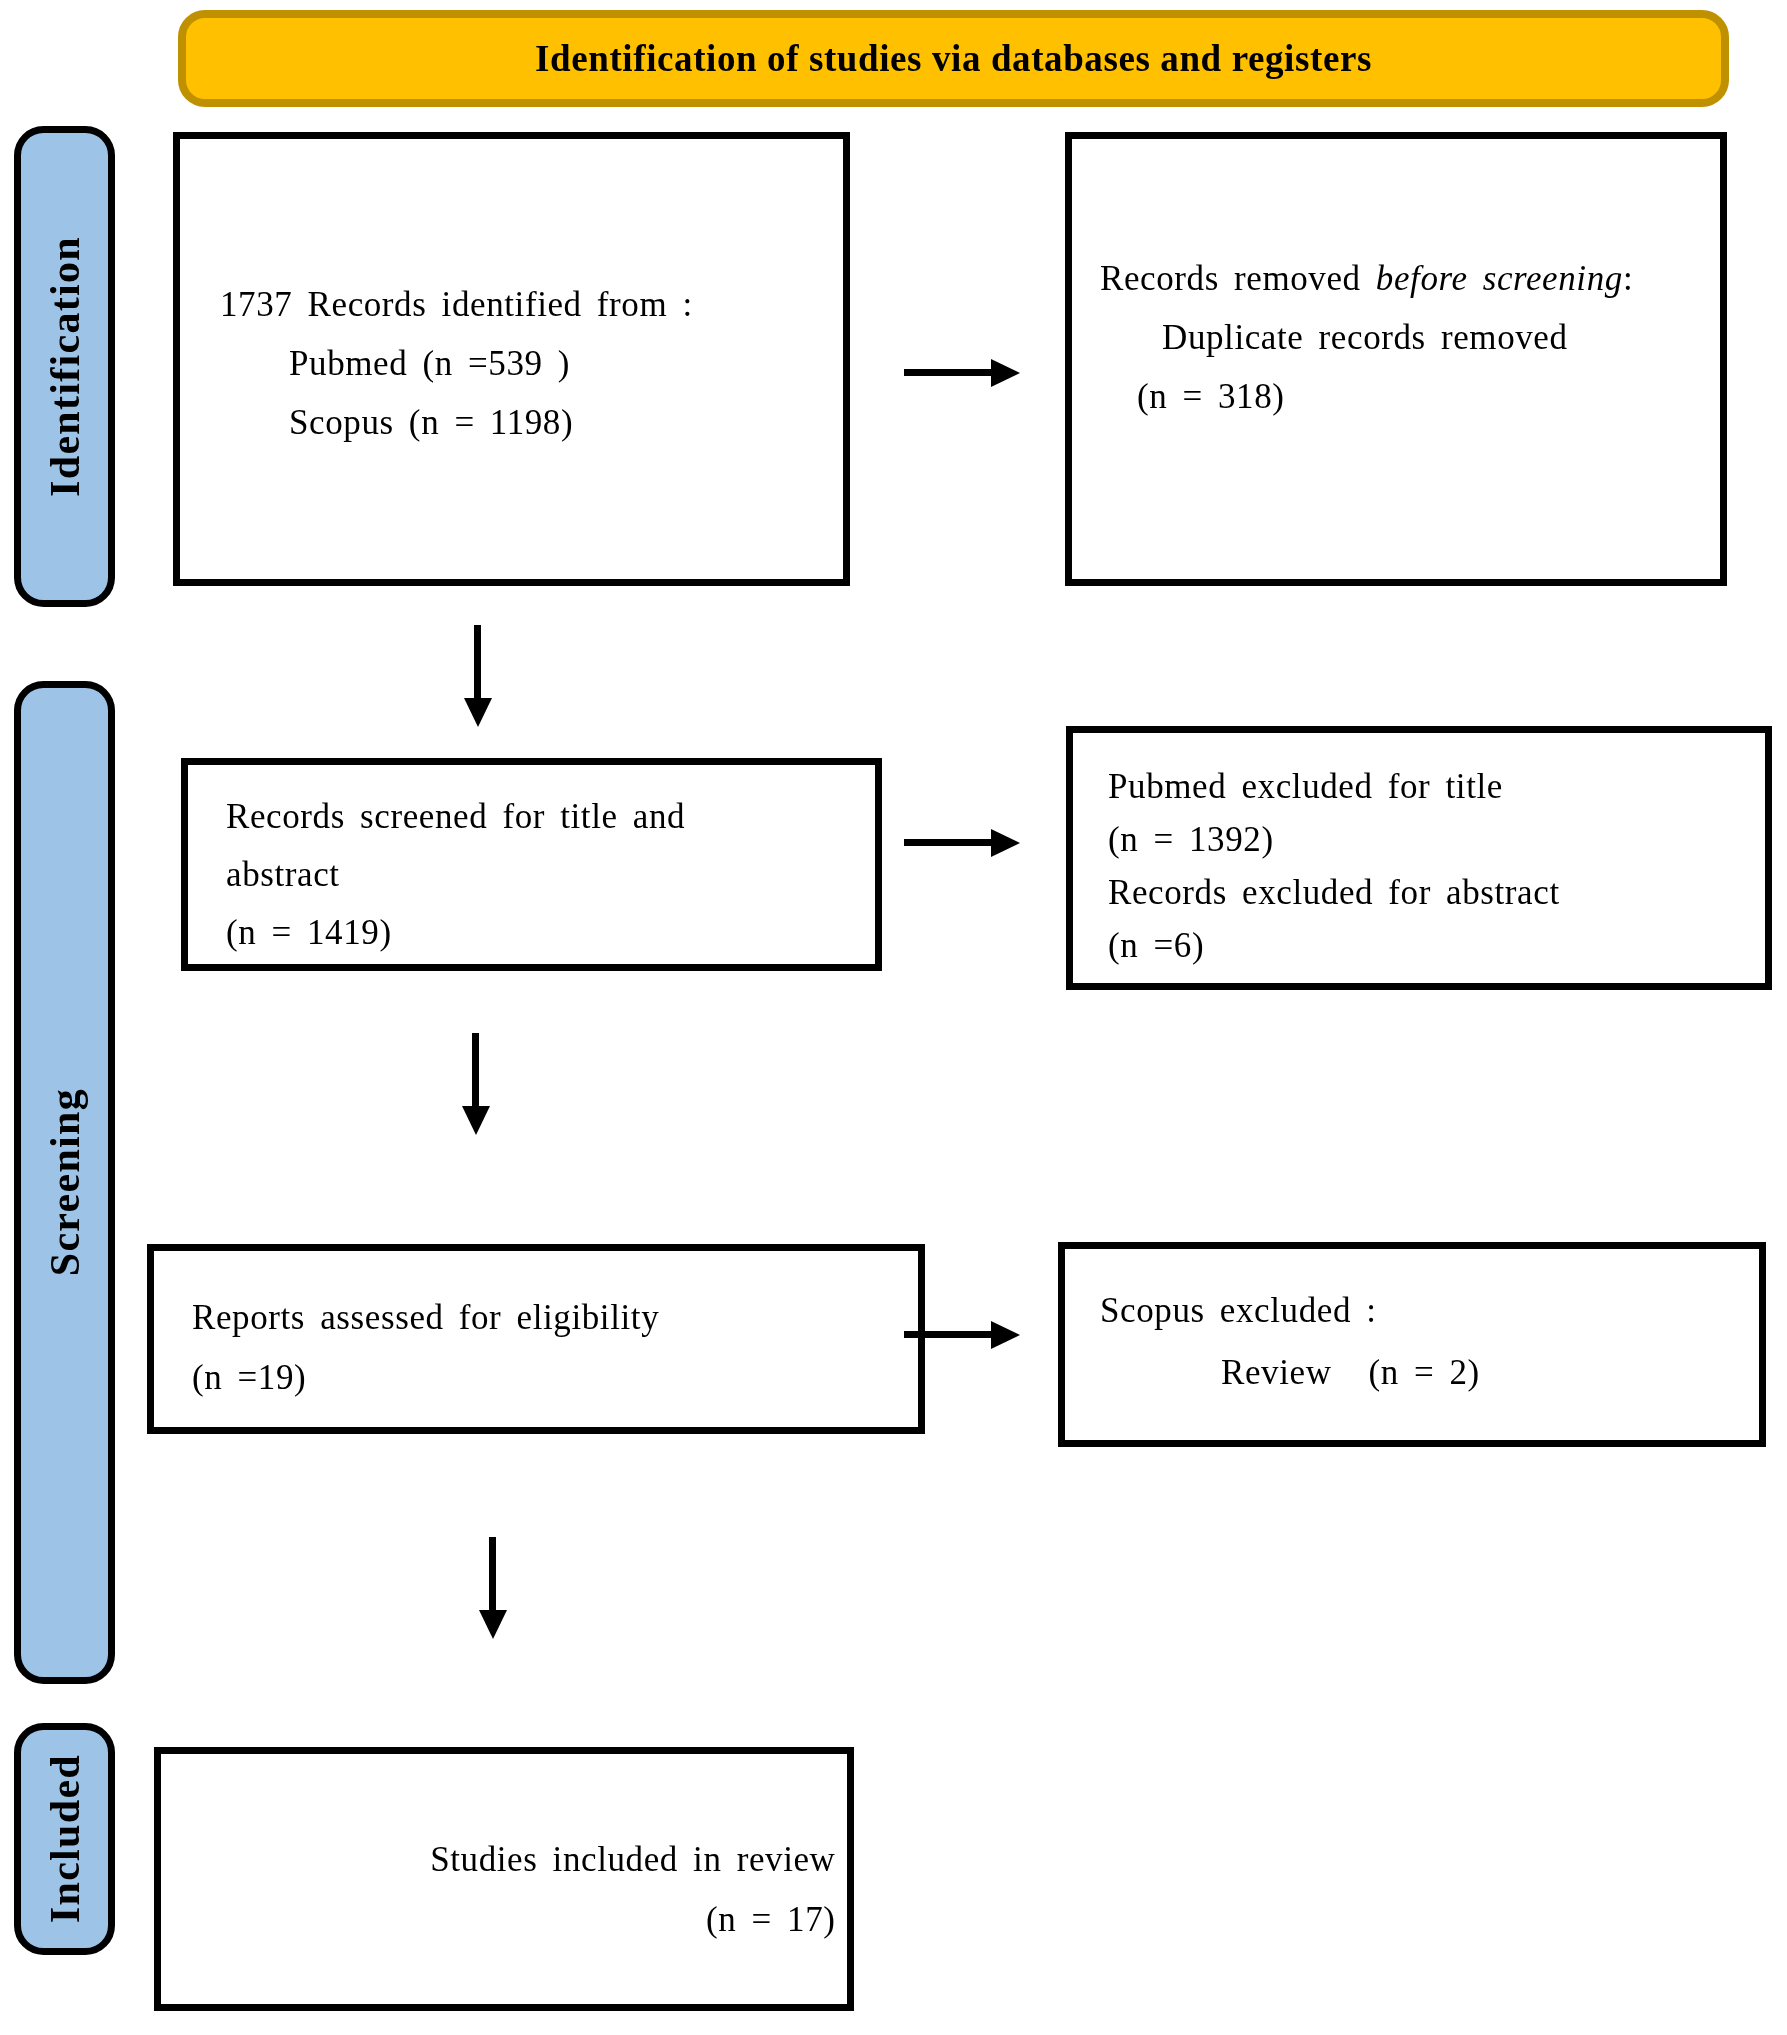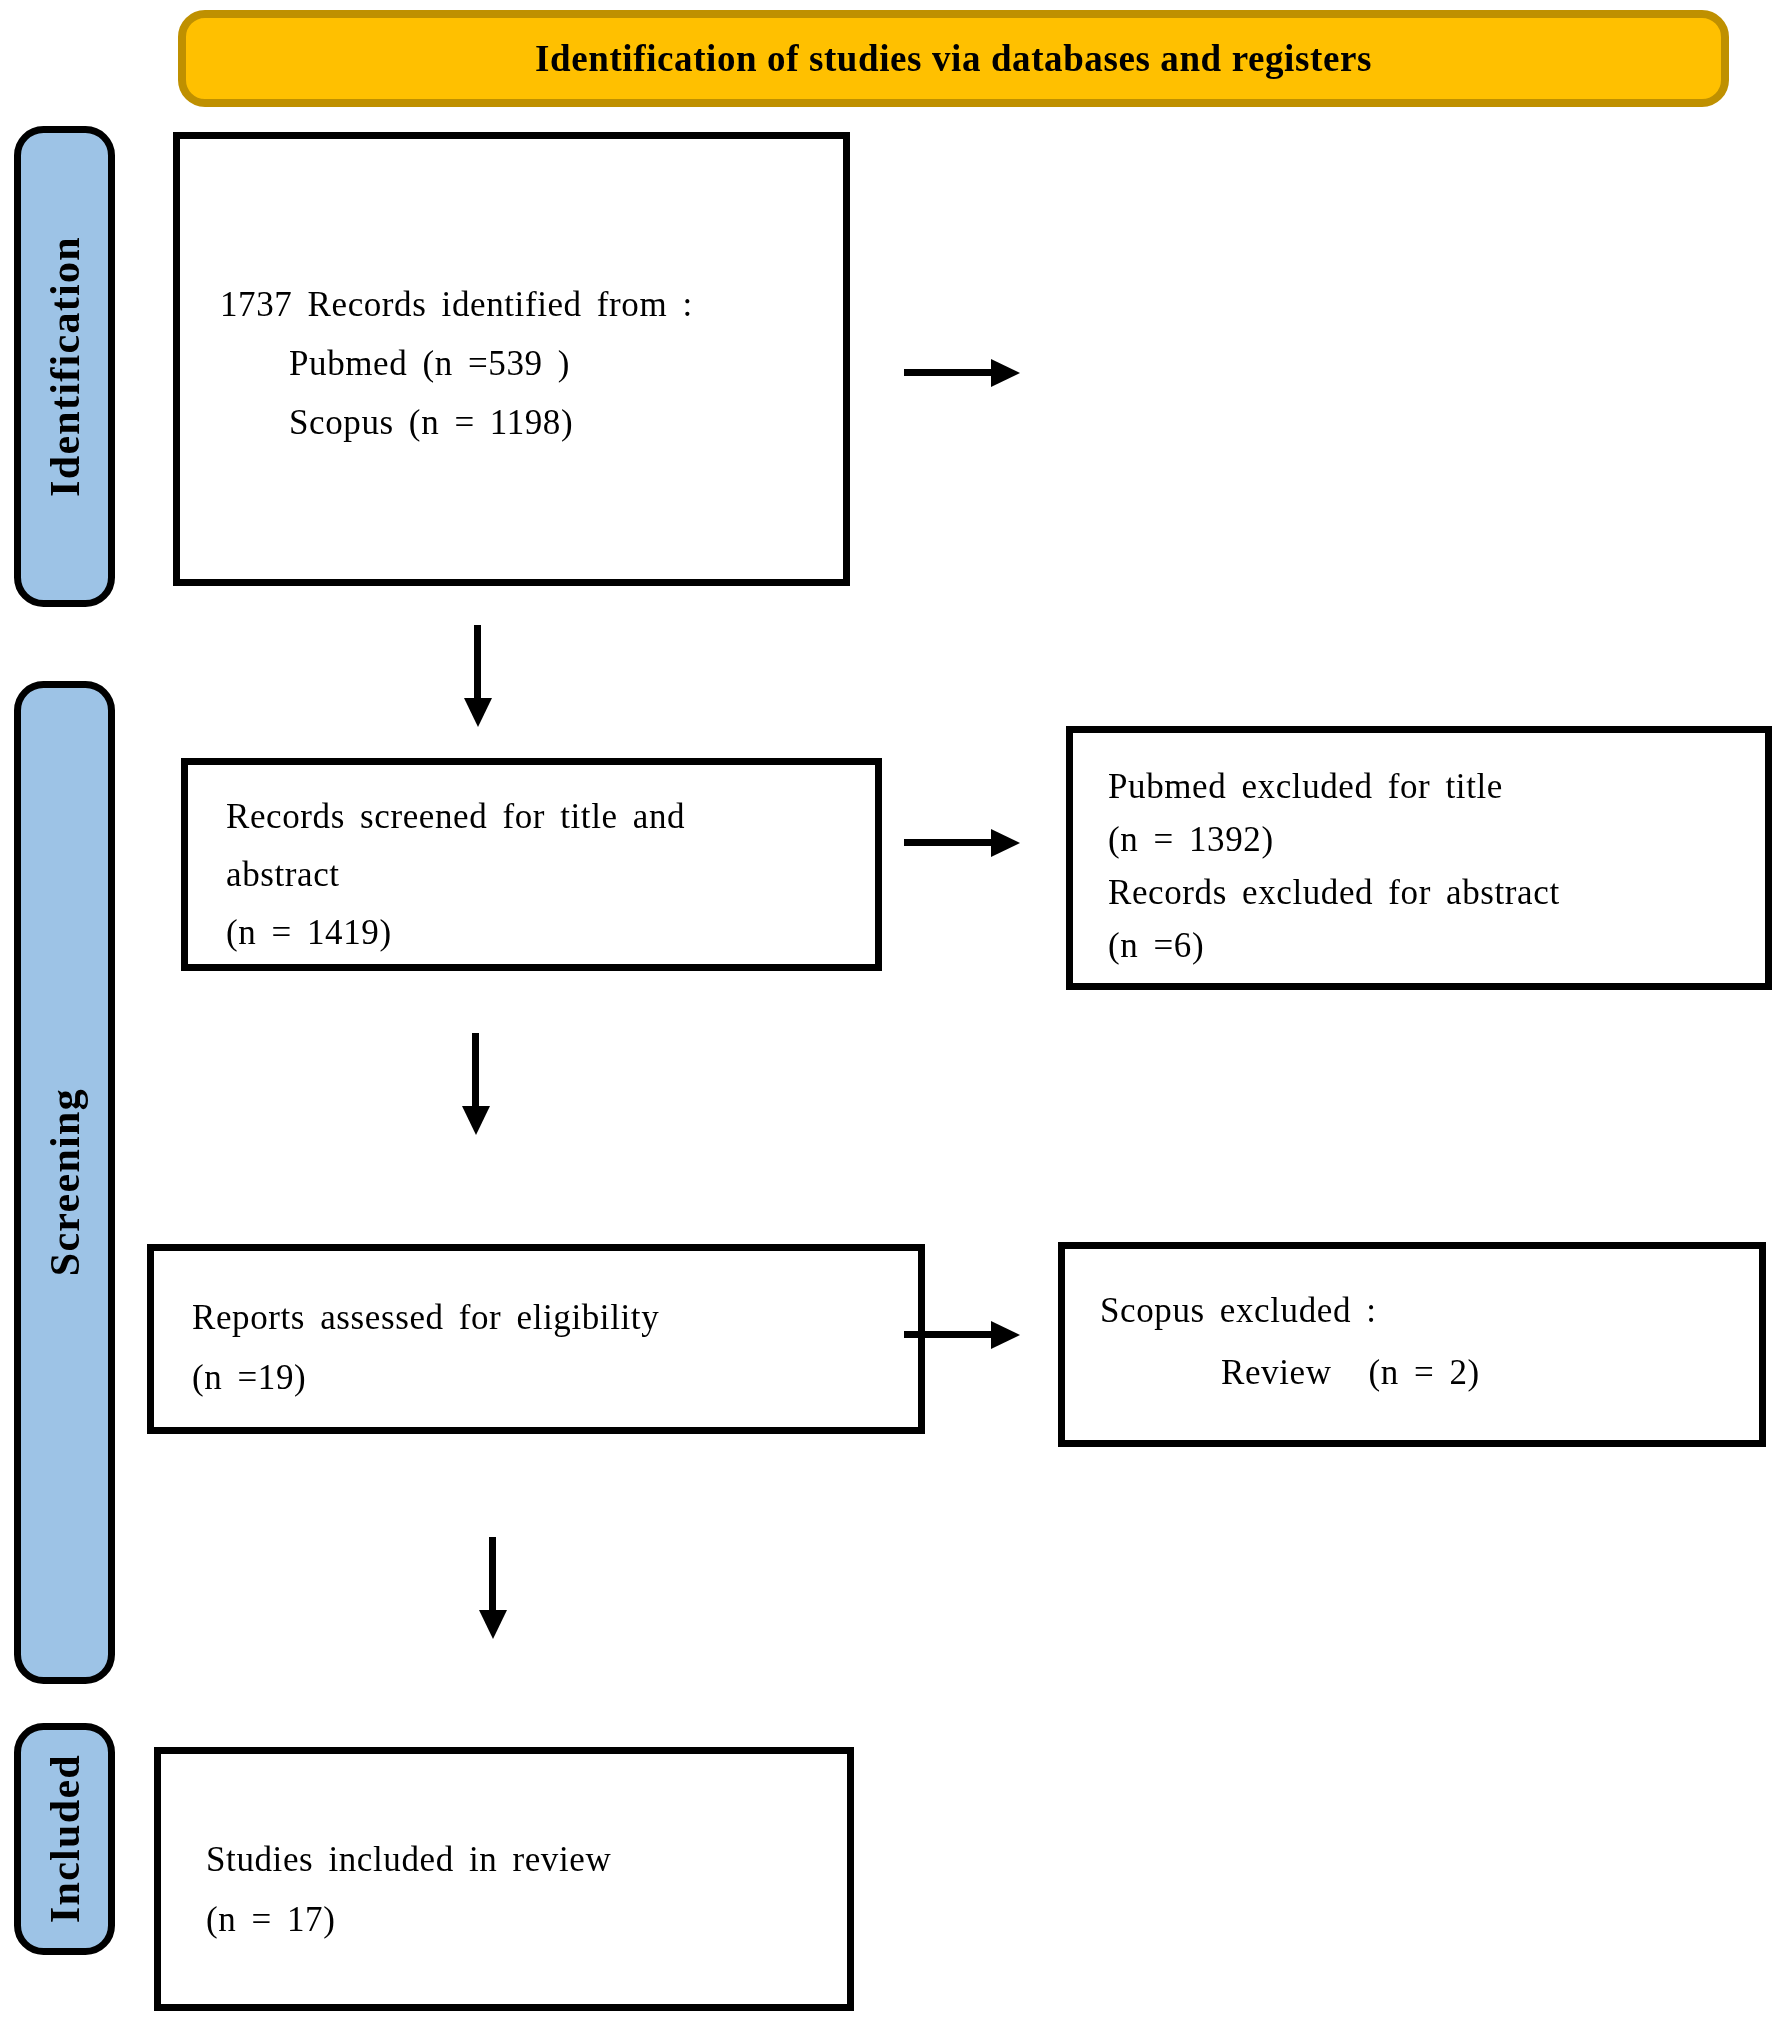--- a/index.html
+++ b/index.html
@@ -79,21 +79,21 @@
   #box-screened { left: 149px; top: 758px; width: 701px; height: 213px; padding: 23px 11.5px 0 38px; line-height: 58px; margin-left: 32px; }
 
   #box-excluded-title { left: 1066px; top: 726px; width: 706px; height: 264px; padding: 27px 11.5px 0 35px; line-height: 53px; }
 
   #box-eligibility { left: 147px; top: 1244px; width: 778px; height: 190px; padding: 37px 11.5px 0 38px; line-height: 60px; }
 
   #box-reports-excluded { left: 1058px; top: 1242px; width: 708px; height: 205px; padding: 31px 11.5px 0 35px; line-height: 62px; }
   #box-reports-excluded .indent { padding-left: 121px; }
   #box-reports-excluded .gap { display: inline-block; margin-left: 37px; }
 
-  #box-included-review { left: 154px; top: 1747px; width: 700px; height: 264px; padding: 76px 11.5px 0 45px; line-height: 60px; }
+  #box-included-review { left: 154px; top: 1747px; width: 700px; height: 264px; padding: 76px 11.5px 0 45px; line-height: 60px; text-align: right; }
 
   
   .arrow-h { position: absolute; display: flex; align-items: center; height: 29.5px; }
   .arrow-h .shaft { width: 87px; height: 7px; background: var(--line-color); }
   .arrow-h .head  { width: 0; height: 0; border-left: 29.5px solid var(--line-color);
                     border-top: 14.7px solid transparent; border-bottom: 14.7px solid transparent; }
   #arrow-h1 { left: 904px; top: 358px; }
   #arrow-h2 { left: 904px; top: 828px; }
   #arrow-h3 { left: 904px; top: 1320px; }
 
@@ -123,20 +123,25 @@
   <div class="stage" id="stage-included">
     <span class="vtext">Included</span>
   </div>
 
   <div class="fbox" id="box-identified">
     <p>1737 Records identified from :</p>
     <p class="indent">Pubmed (n =539 )</p>
     <p class="indent">Scopus (n = 1198)</p>
   </div>
 
+  <div class="fbox" id="box-removed">
+    <p><span>Records removed </span><i>before screening</i><span>:</span></p>
+    <p class="indent-a">Duplicate records removed</p>
+    <p class="indent-b">(n = 318)</p>
+  </div>
 
   <div class="fbox" id="box-screened">
     <p>Records screened for title and</p>
     <p>abstract</p>
     <p>(n = 1419)</p>
   </div>
 
   <div class="fbox" id="box-excluded-title">
     <p>Pubmed excluded for title</p>
     <p>(n = 1392)</p>

